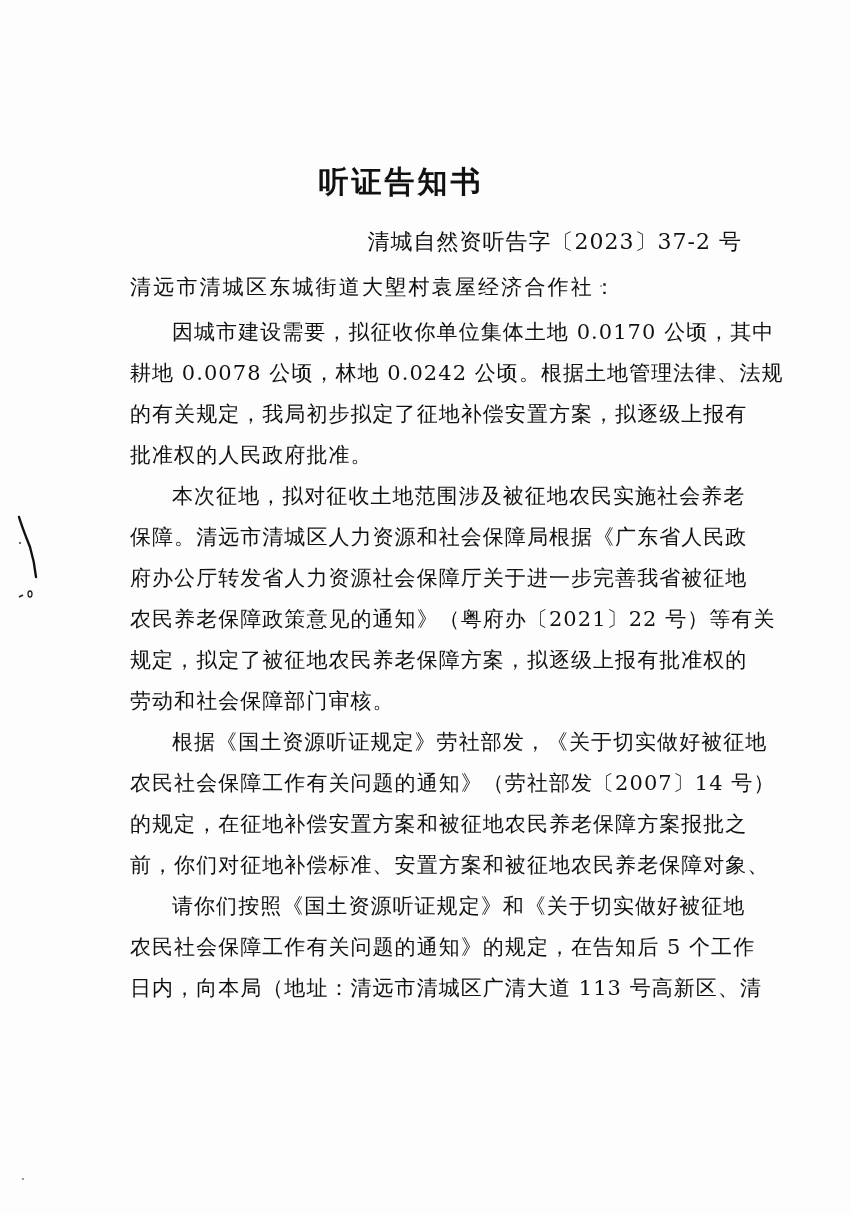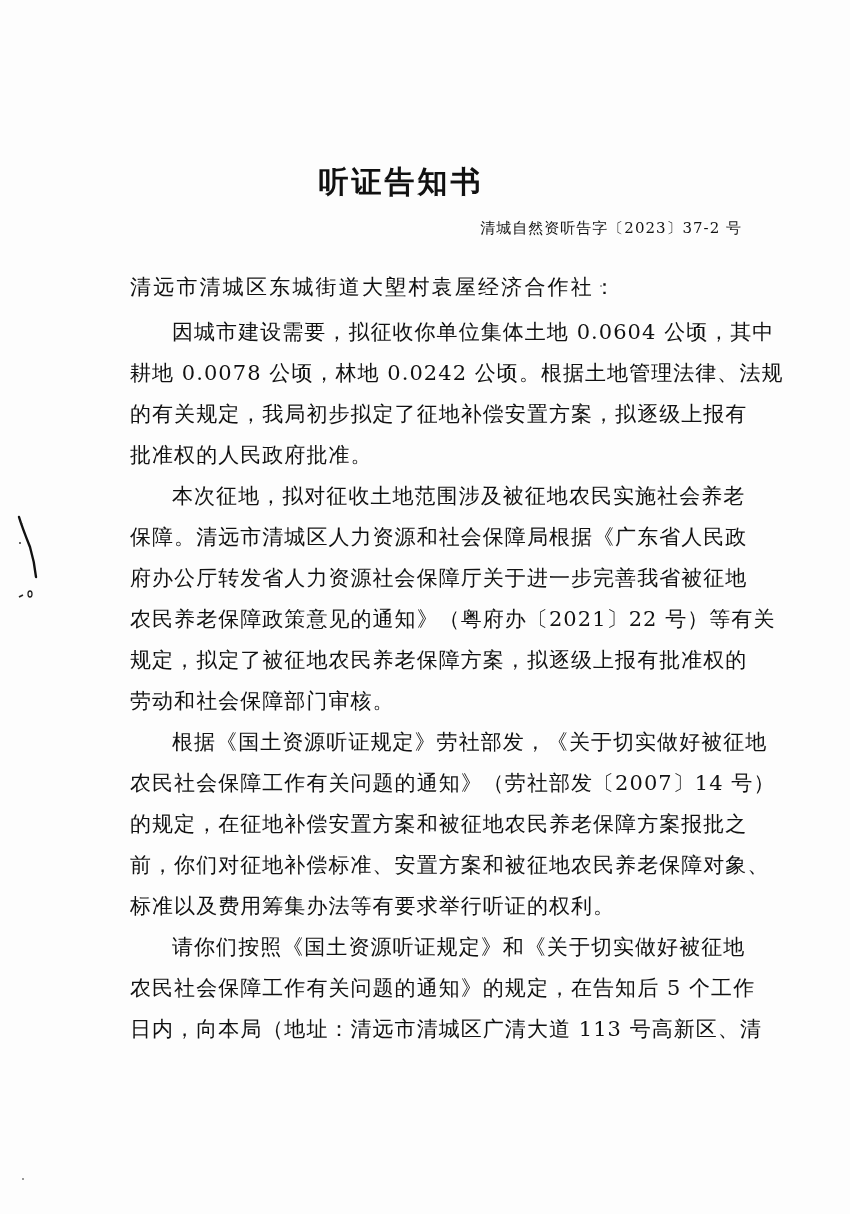--- a/index.html
+++ b/index.html
@@ -27,22 +27,22 @@
       top: 160px;
       text-align: center;
       font-size: 30px;
       font-weight: bold;
       letter-spacing: 3px;
       line-height: 44px;
     }
     .doc-number {
       position: absolute;
       right: 108px;
-      top: 212px;
-      font-size: 15px;
+      top: 226px;
+      font-size: 22px;
       letter-spacing: 1px;
       line-height: 32px;
       white-space: nowrap;
     }
     .addressee {
       position: absolute;
       left: 130px;
       top: 271px;
       font-size: 21px;
       letter-spacing: 2.2px;
@@ -101,39 +101,38 @@
 
   <div class="title">听证告知书</div>
 
   <div class="doc-number">清城自然资听告字〔2023〕37-2 号</div>
 
   <div class="addressee">清远市清城区东城街道大塱村袁屋经济合作社：</div>
   <div class="dot"></div>
 
   <div class="body-text">
     <p class="para">
-      <span class="line first">因城市建设需要，拟征收你单位集体土地 0.0604 公顷，其中</span>
+      <span class="line first">因城市建设需要，拟征收你单位集体土地 0.0170 公顷，其中</span>
       <span class="line">耕地 0.0078 公顷，林地 0.0242 公顷。根据土地管理法律、法规</span>
       <span class="line">的有关规定，我局初步拟定了征地补偿安置方案，拟逐级上报有</span>
       <span class="line last">批准权的人民政府批准。</span>
     </p>
     <p class="para">
       <span class="line first">本次征地，拟对征收土地范围涉及被征地农民实施社会养老</span>
       <span class="line">保障。清远市清城区人力资源和社会保障局根据《广东省人民政</span>
       <span class="line">府办公厅转发省人力资源社会保障厅关于进一步完善我省被征地</span>
       <span class="line">农民养老保障政策意见的通知》（粤府办〔2021〕22 号）等有关</span>
       <span class="line">规定，拟定了被征地农民养老保障方案，拟逐级上报有批准权的</span>
       <span class="line last">劳动和社会保障部门审核。</span>
     </p>
     <p class="para">
       <span class="line first">根据《国土资源听证规定》劳社部发，《关于切实做好被征地</span>
       <span class="line">农民社会保障工作有关问题的通知》（劳社部发〔2007〕14 号）</span>
       <span class="line">的规定，在征地补偿安置方案和被征地农民养老保障方案报批之</span>
       <span class="line">前，你们对征地补偿标准、安置方案和被征地农民养老保障对象、</span>
-      <span class="line last">标准以及费用筹集办法等有要求举行听证的权利。</span>
     </p>
     <p class="para">
       <span class="line first">请你们按照《国土资源听证规定》和《关于切实做好被征地</span>
       <span class="line">农民社会保障工作有关问题的通知》的规定，在告知后 5 个工作</span>
       <span class="line">日内，向本局（地址：清远市清城区广清大道 113 号高新区、清</span>
     </p>
   </div>
 
   <svg class="mark" viewBox="0 0 30 90" xmlns="http://www.w3.org/2000/svg">
     <path d="M5 2 C 8 12, 12 22, 16 32 C 19 42, 21 52, 22 62" stroke="#111" stroke-width="2.4" fill="none" stroke-linecap="round"></path>

